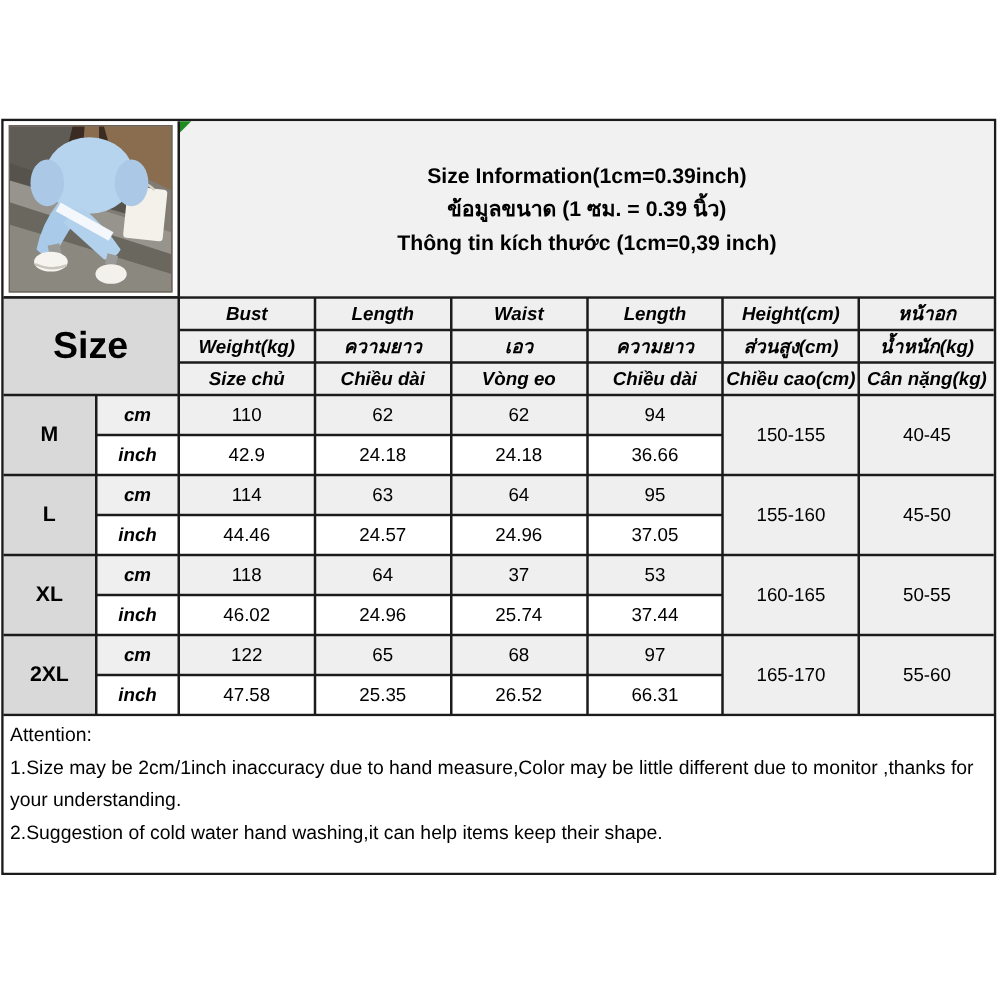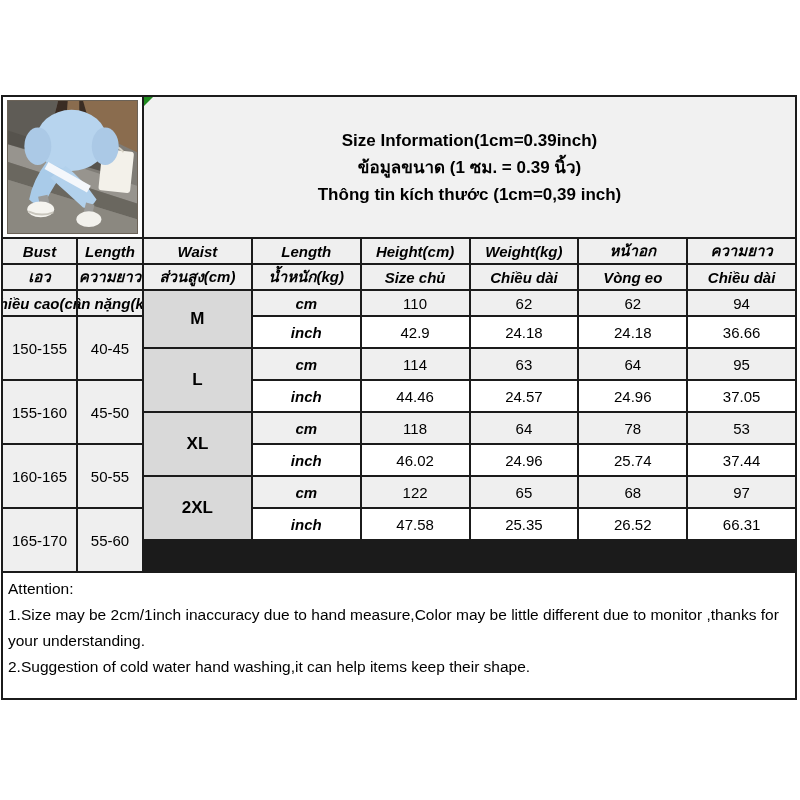--- a/index.html
+++ b/index.html
@@ -105,28 +105,29 @@
       <div class="title-cell">
         <div class="green-flag"></div>
         <div class="title-line">Size Information(1cm=0.39inch)</div>
         <div class="title-line">ข้อมูลขนาด (1 ซม. = 0.39 นิ้ว)</div>
         <div class="title-line">Thông tin kích thước (1cm=0,39 inch)</div>
       </div>
     </div>
 
     <div class="size-grid">
 
+      <div class="cell bg-d size-head">Size</div>
       <div class="cell bg-g b">Bust</div>
       <div class="cell bg-g b">Length</div>
       <div class="cell bg-g b">Waist</div>
       <div class="cell bg-g b">Length</div>
       <div class="cell bg-g b">Height(cm)</div>
+      <div class="cell bg-g b">หน้าอก</div>
+
       <div class="cell bg-g b">Weight(kg)</div>
-
-      <div class="cell bg-g b">หน้าอก</div>
       <div class="cell bg-g b">ความยาว</div>
       <div class="cell bg-g b">เอว</div>
       <div class="cell bg-g b">ความยาว</div>
       <div class="cell bg-g b">ส่วนสูง(cm)</div>
       <div class="cell bg-g b">น้ำหนัก(kg)</div>
 
       <div class="cell bg-g b">Size chủ</div>
       <div class="cell bg-g b">Chiều dài</div>
       <div class="cell bg-g b">Vòng eo</div>
       <div class="cell bg-g b">Chiều dài</div>
@@ -158,21 +159,21 @@
       <div class="cell b">inch</div>
       <div class="cell">44.46</div>
       <div class="cell">24.57</div>
       <div class="cell">24.96</div>
       <div class="cell">37.05</div>
 
       <div class="cell bg-d size-label span2r">XL</div>
       <div class="cell bg-g b">cm</div>
       <div class="cell bg-g">118</div>
       <div class="cell bg-g">64</div>
-      <div class="cell bg-g">78</div>
+      <div class="cell bg-g">37</div>
       <div class="cell bg-g">53</div>
       <div class="cell bg-g span2r">160-165</div>
       <div class="cell bg-g span2r">50-55</div>
       <div class="cell b">inch</div>
       <div class="cell">46.02</div>
       <div class="cell">24.96</div>
       <div class="cell">25.74</div>
       <div class="cell">37.44</div>
 
       <div class="cell bg-d size-label span2r">2XL</div>

